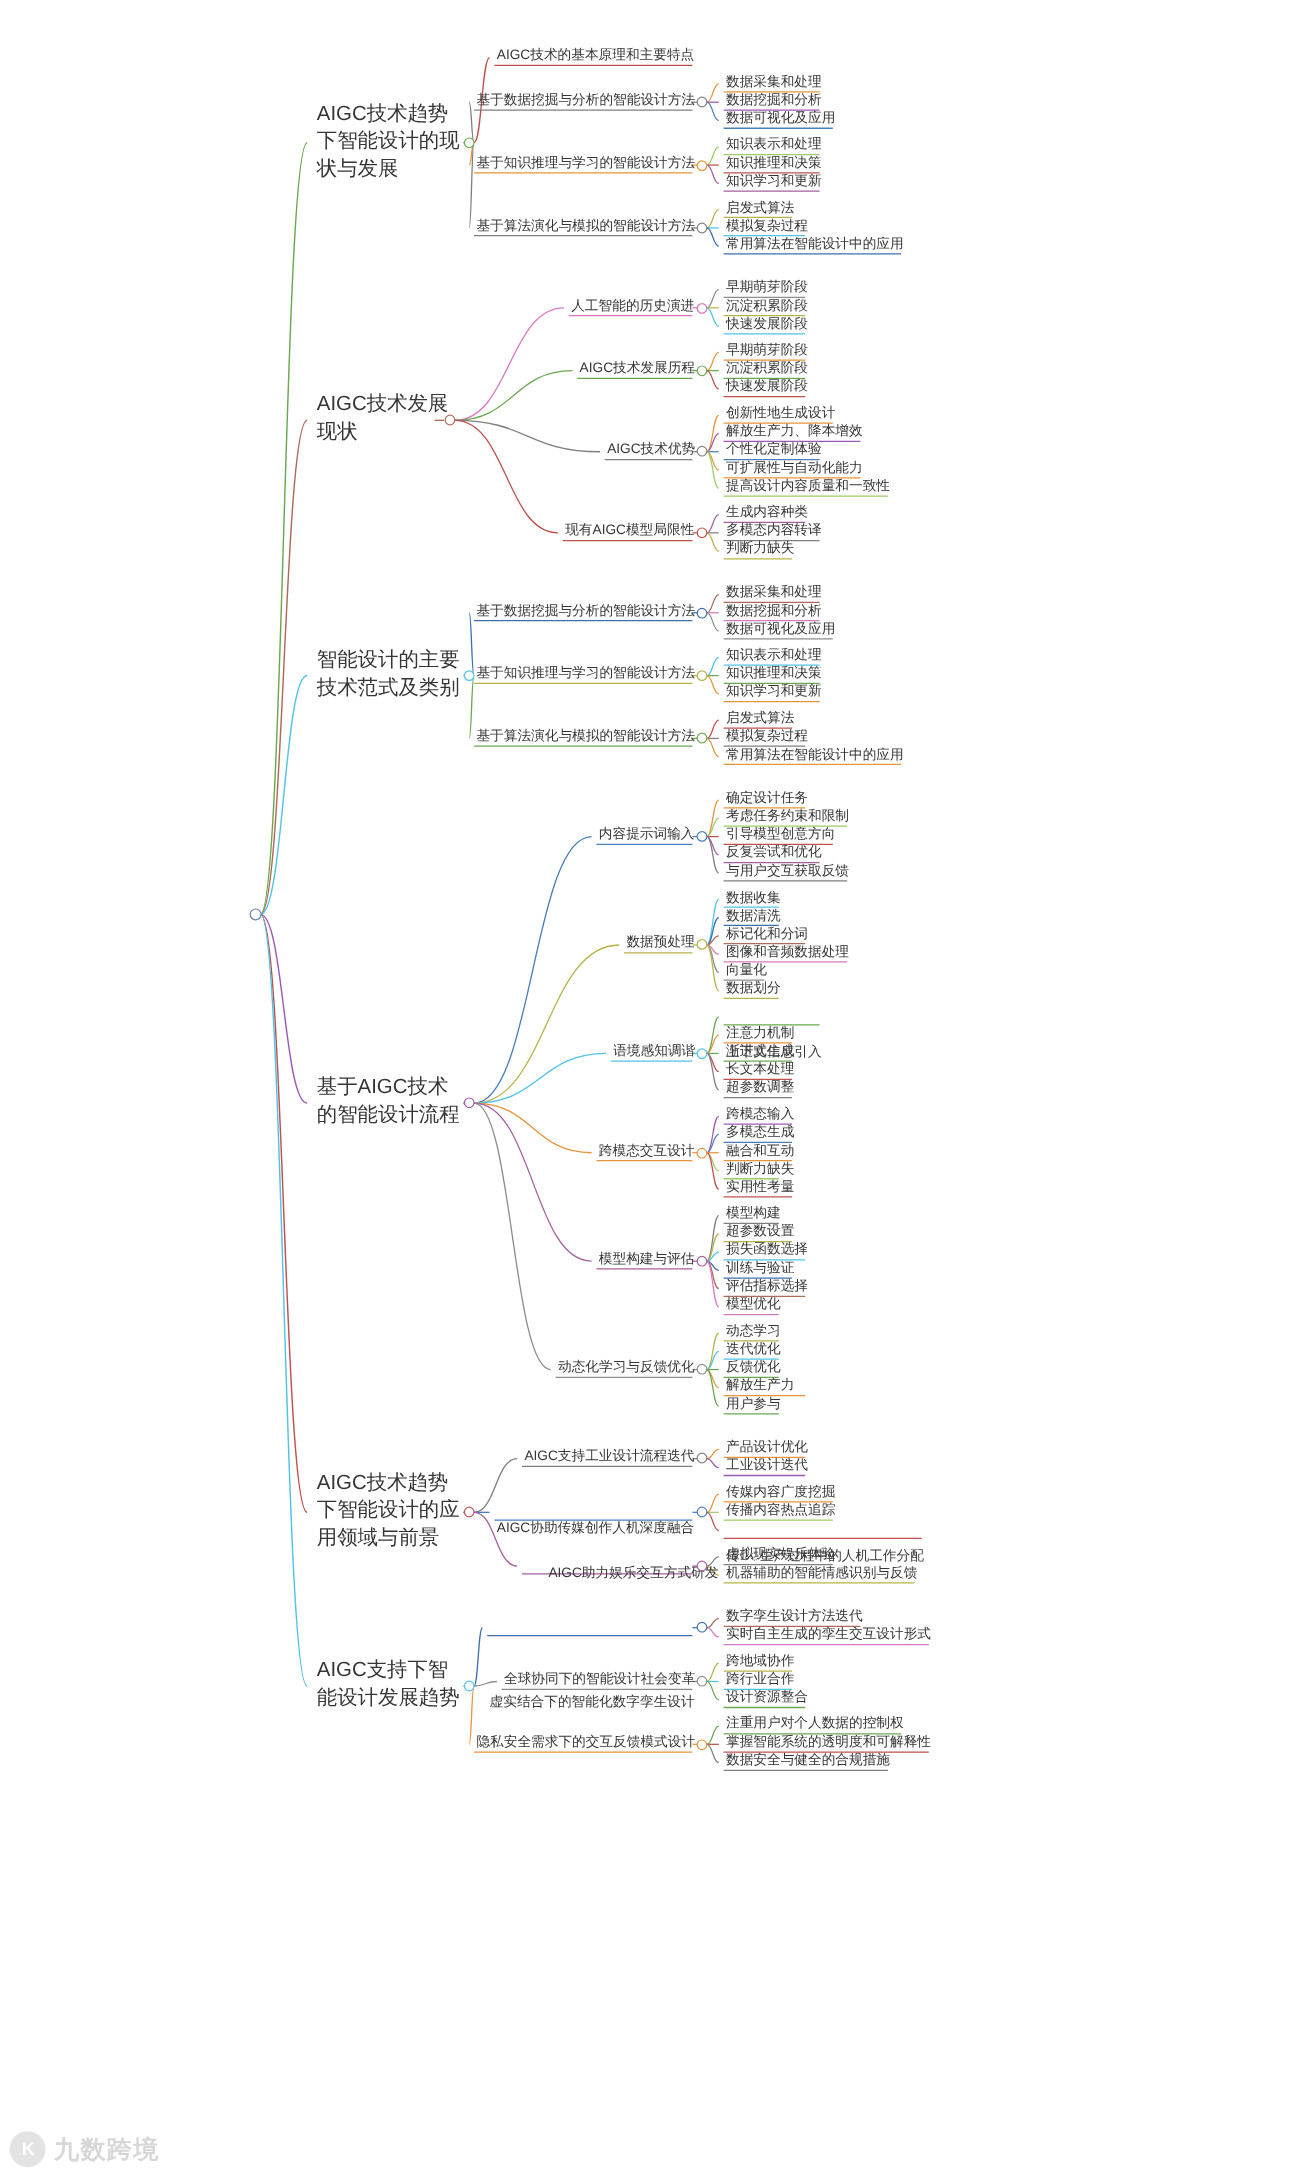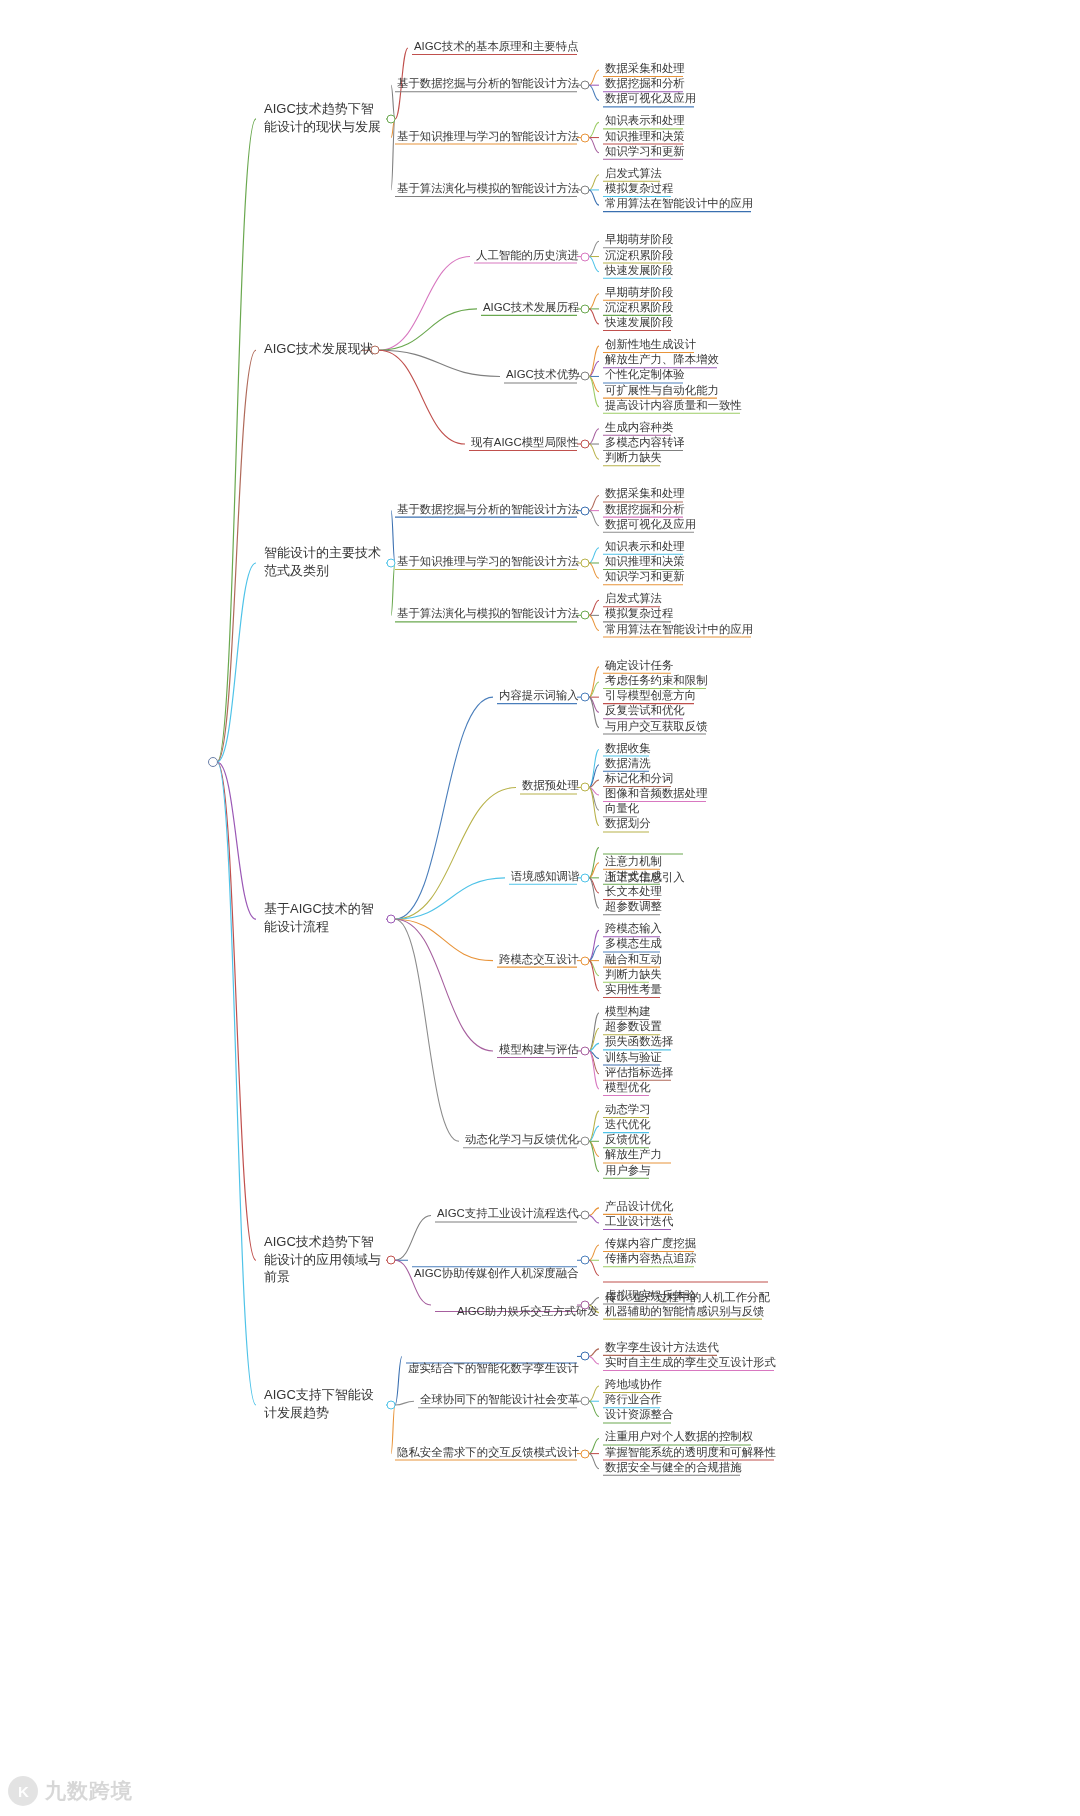--- a/index.html
+++ b/index.html
@@ -8,21 +8,21 @@
     width:1080px;height:1816px;position:relative;overflow:hidden;
   }
   #stage{position:absolute;left:0;top:0;width:1080px;height:1816px;}
   svg#links{position:absolute;left:0;top:0;width:1080px;height:1816px;pointer-events:none;}
   .node{
     position:absolute;white-space:nowrap;
     font-size:11.2px;color:#353535;line-height:1;
     transform:translateY(-50%);
   }
   .node .txt{display:inline-block;padding:0 2px 2px 2px;}
-  .node.lvl1{font-size:13px;}
+  .node.lvl1{font-size:17px;}
   .node.lvl2{font-size:11.4px;}
   .node.lvl3{font-size:11.4px;}
   
   .dot{
     position:absolute;width:9px;height:9px;border-radius:50%;
     background:#ffffff;border:1.4px solid #888;
     transform:translate(-50%,-50%);box-sizing:border-box;
   }
   .root-dot{
     position:absolute;width:8px;height:8px;border-radius:50%;
@@ -402,21 +402,21 @@
       <div class="dot" style="left: 585px; top: 1260.27px; border-color: rgb(74, 126, 187);"></div>
       <div class="node lvl3" style="top: 1245.08px; left: 603px;"><span class="txt">传媒内容广度挖掘</span></div>
       <div class="node lvl3" style="top: 1260.27px; left: 603px;"><span class="txt">传播内容热点追踪</span></div>
       <div class="node lvl3" style="top: 1275.46px; left: 603px; margin-top: 24px;"><span class="txt">传ே生产过程中的人机工作分配</span></div>
       <div class="node lvl2" style="top: 1313px; left: 435px; margin-left: 20px;"><span class="txt">AIGC助力娱乐交互方式研发</span></div>
       <div class="dot" style="left: 585px; top: 1305.05px; border-color: rgb(166, 95, 158);"></div>
       <div class="node lvl3" style="top: 1297.45px; left: 603px;"><span class="txt">虚拟现实娱乐体验</span></div>
       <div class="node lvl3" style="top: 1312.64px; left: 603px;"><span class="txt">机器辅助的智能情感识别与反馈</span></div>
       <div class="node lvl1" style="top: 1405.02px; left: 262px; max-width: 125px; white-space: normal; line-height: 1.35;"><span class="txt">AIGC支持下智能设计发展趋势</span></div>
       <div class="dot" style="left: 391px; top: 1405.02px; border-color: rgb(79, 195, 232);"></div>
-      <div class="node lvl2" style="top: 1370px; left: 406px; text-align: right;"><span class="txt">虚实结合下的智能化数字孪生设计</span></div>
+      <div class="node lvl2" style="top: 1420px; left: 406px; text-align: right;"><span class="txt">虚实结合下的智能化数字孪生设计</span></div>
       <div class="dot" style="left: 585px; top: 1356.45px; border-color: rgb(58, 111, 176);"></div>
       <div class="node lvl3" style="top: 1348.85px; left: 603px;"><span class="txt">数字孪生设计方法迭代</span></div>
       <div class="node lvl3" style="top: 1364.04px; left: 603px;"><span class="txt">实时自主生成的孪生交互设计形式</span></div>
       <div class="node lvl2" style="top: 1401.23px; left: 418px;"><span class="txt">全球协同下的智能设计社会变革</span></div>
       <div class="dot" style="left: 585px; top: 1401.23px; border-color: rgb(140, 140, 140);"></div>
       <div class="node lvl3" style="top: 1386.03px; left: 603px;"><span class="txt">跨地域协作</span></div>
       <div class="node lvl3" style="top: 1401.23px; left: 603px;"><span class="txt">跨行业合作</span></div>
       <div class="node lvl3" style="top: 1416.42px; left: 603px;"><span class="txt">设计资源整合</span></div>
       <div class="node lvl2" style="top: 1453.6px; left: 395px;"><span class="txt">隐私安全需求下的交互反馈模式设计</span></div>
       <div class="dot" style="left: 585px; top: 1453.6px; border-color: rgb(232, 148, 58);"></div>

